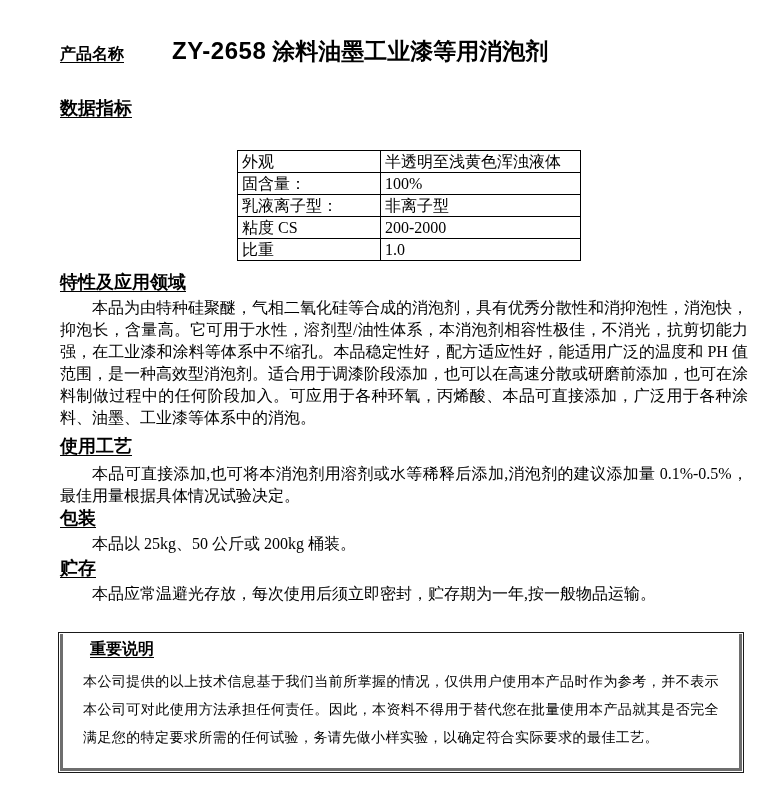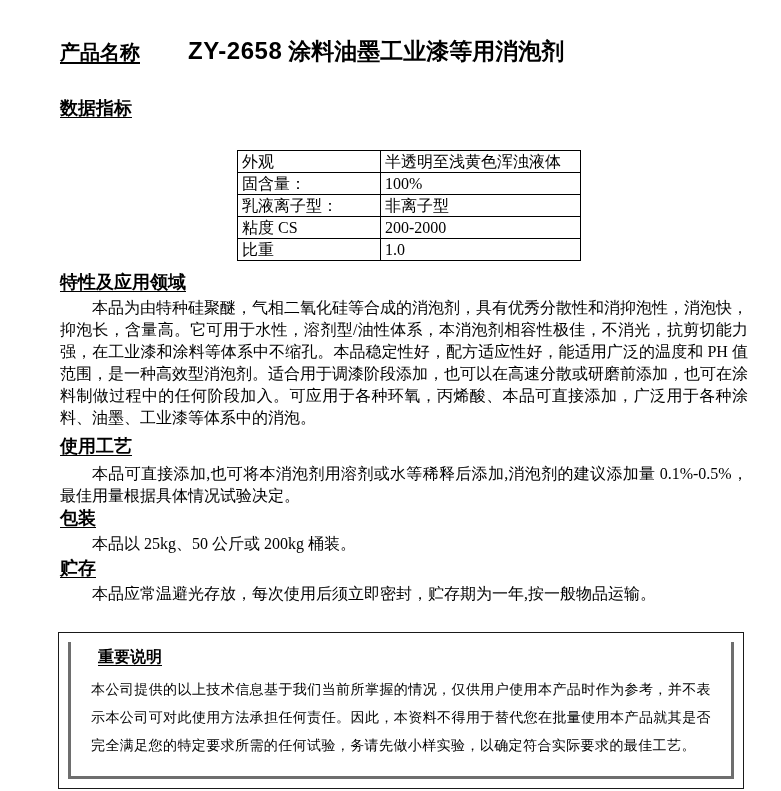--- a/index.html
+++ b/index.html
@@ -19,21 +19,21 @@
     font-size: 16px;
     overflow: hidden;
   }
   
   .header {
     display: flex;
     align-items: baseline;
   }
   .product-label {
     font-family: "Liberation Sans", "DejaVu Sans", sans-serif;
-    font-size: 20px;
+    font-size: 16px;
     font-weight: bold;
     text-decoration: underline;
     text-underline-offset: 3px;
     white-space: nowrap;
   }
   .title {
     margin: 0 0 0 48px;
     font-family: "Liberation Sans", "DejaVu Sans", sans-serif;
     font-size: 23px;
     font-weight: bold;
@@ -86,21 +86,21 @@
     text-align: justify;
   }
   .para-usage { margin-top: 4px; }
   .para-short { text-align: left; }
   
   .note-outer {
     margin: 27px 0 0 -2px;
     width: 686px;
     box-sizing: border-box;
     border: 1px solid #1a1a1a;
-    padding: 9px;
+    padding: 1px;
     background: #ffffff;
   }
   .note-inner {
     border: 3px solid #6e6e6e;
     border-top: none;
     box-sizing: border-box;
     padding: 5px 12px 8px 12px;
   }
   .note-heading {
     font-family: "Liberation Sans", "DejaVu Sans", sans-serif;

